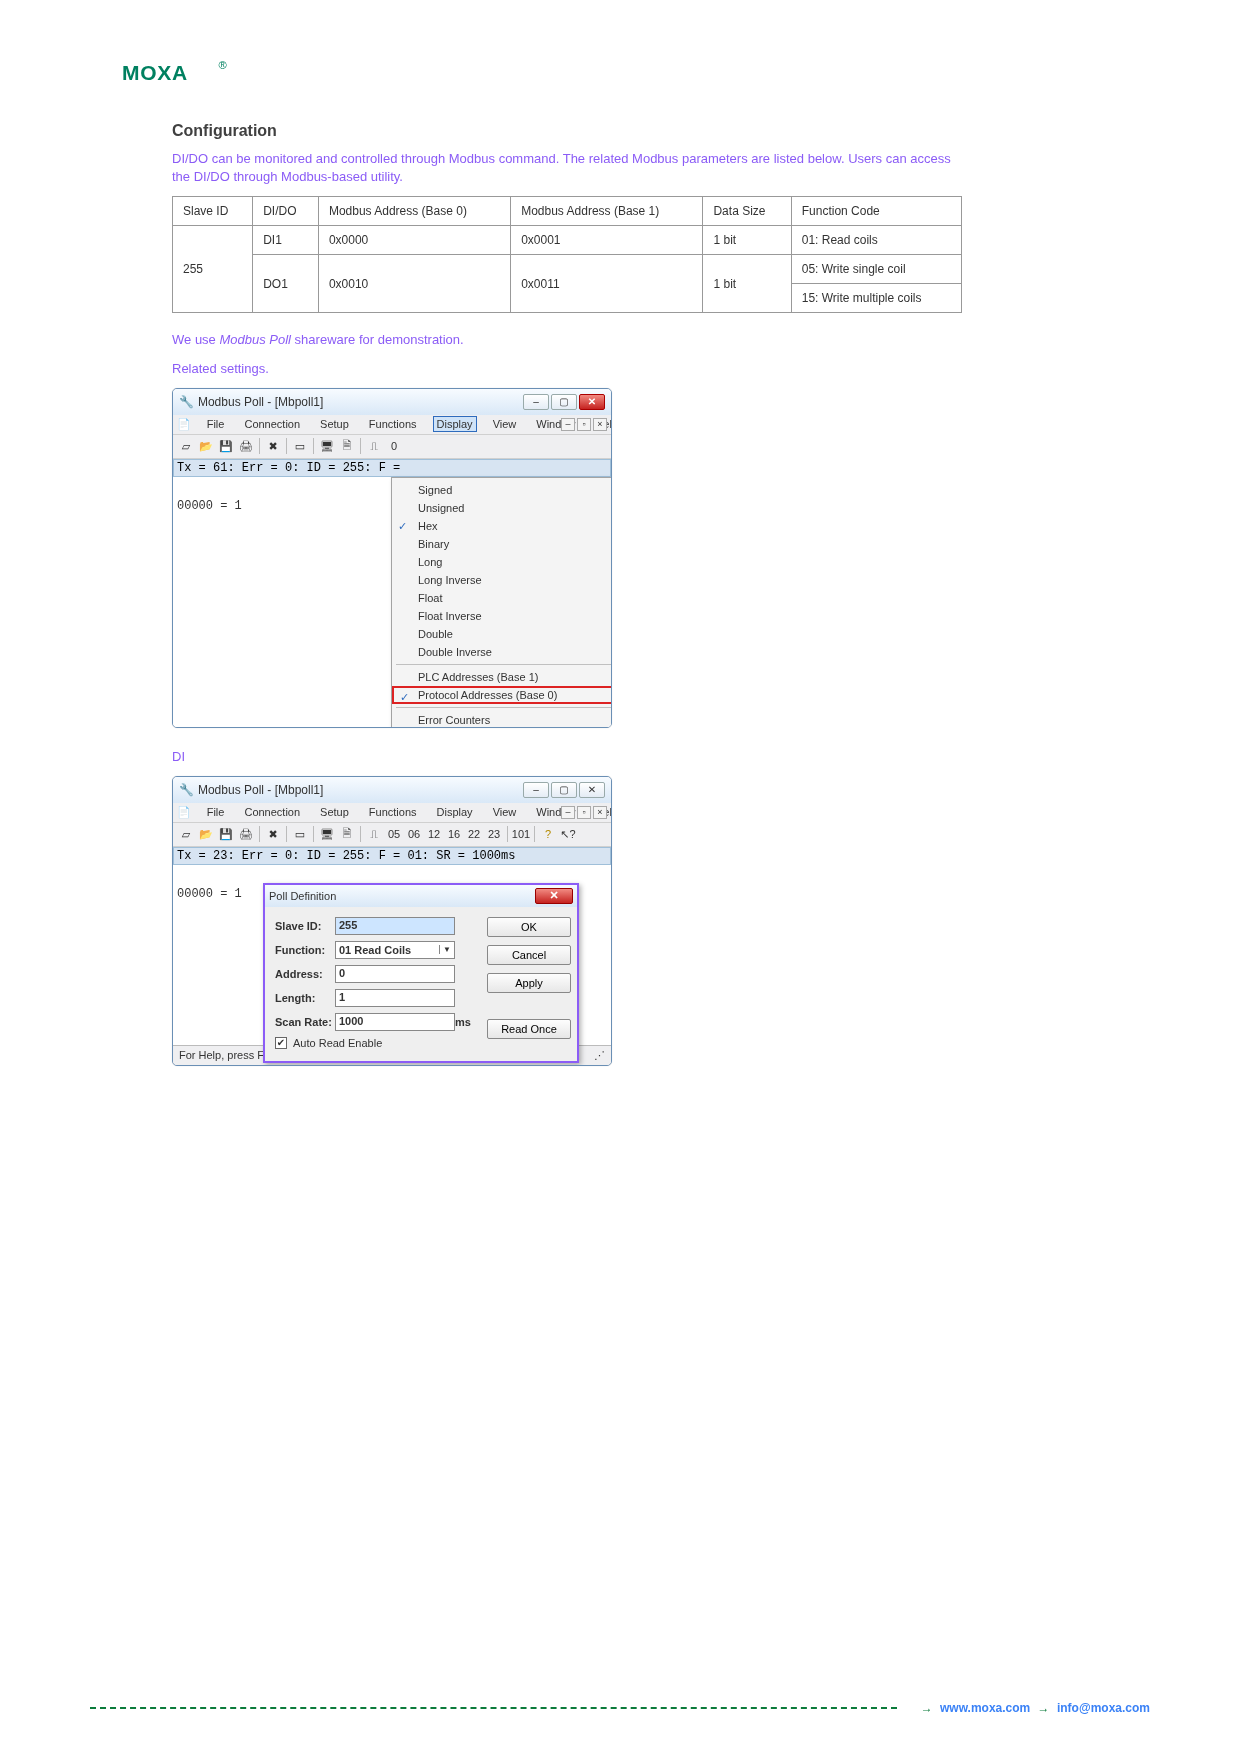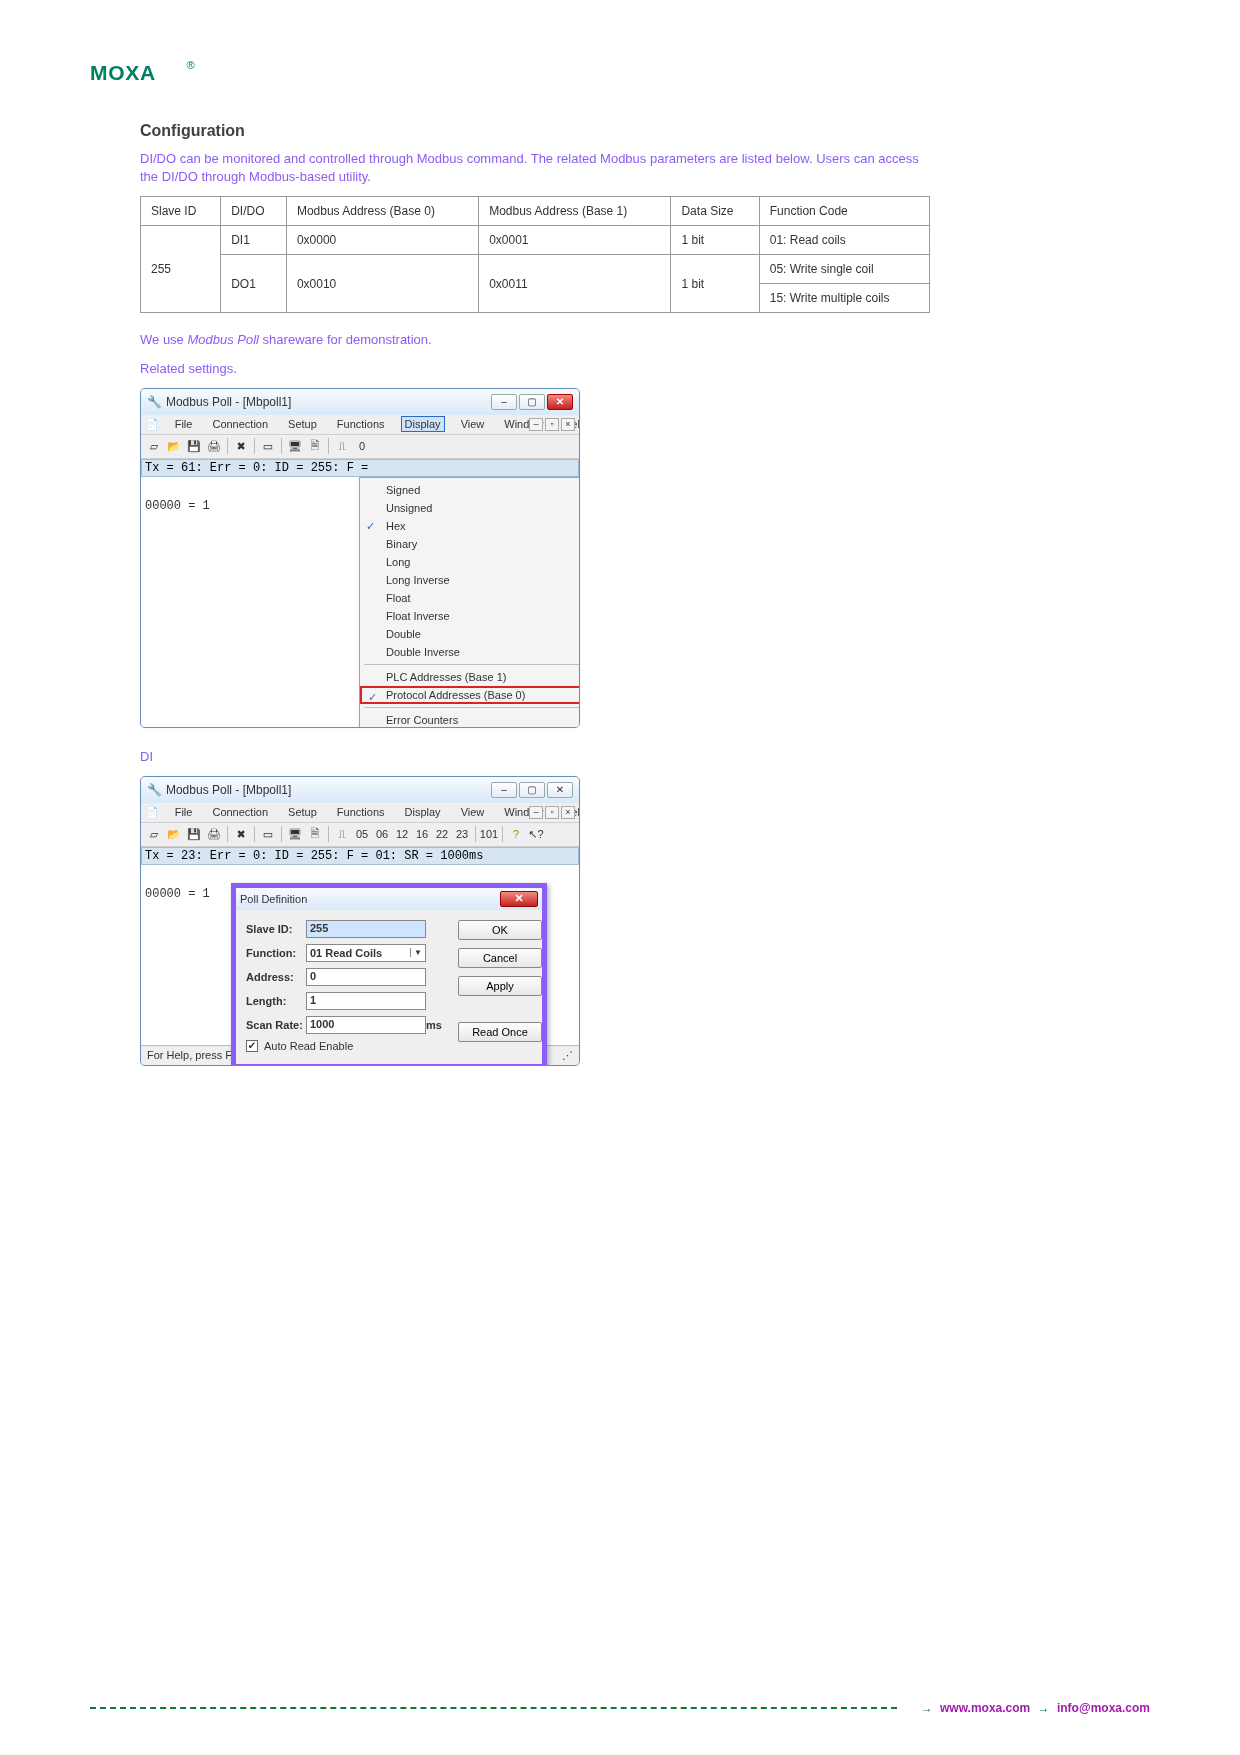--- a/index.html
+++ b/index.html
@@ -1,17 +1,17 @@
 <!DOCTYPE html>
 <html><head>
 <meta charset="utf-8">
 <style>
   * { box-sizing: border-box; margin: 0; padding: 0; }
   body { width: 1240px; height: 1755px; background: #fff; font-family: Arial, Helvetica, sans-serif; color: #333; position: relative; }
-  .page { padding: 60px 78px 30px 90px; }
+  .page { padding: 60px 78px 30px 90px; margin-left: 32px; }
   .logo { margin-bottom: 30px; }
   .logo svg { height: 28px; }
   .content { padding-left: 50px; max-width: 840px; }
   h2 { font-size: 16px; font-weight: bold; margin-bottom: 10px; color: #404040; }
   p { font-size: 13px; line-height: 1.4; margin-bottom: 10px; color: #8b5cf6; }
   table.mt { border-collapse: collapse; width: 100%; margin: 10px 0 18px 0; font-size: 12px; }
   table.mt th, table.mt td { border: 1px solid #999; padding: 7px 10px; text-align: left; vertical-align: middle; }
   table.mt th { font-weight: normal; background: #fff; }
   .italic { font-style: italic; }
 
@@ -34,40 +34,40 @@
   .statusline { background:#d7e4f2; color:#000; font-family:"Courier New",monospace; font-size:12px; padding:1px 3px; border:1px solid #9fbfd9; }
   .dropdown { position:absolute; left:218px; top:0px; width:264px; background:#f4f4f4; border:1px solid #a3a3a3; box-shadow:2px 2px 4px rgba(0,0,0,.25); font-family:Tahoma,Arial,sans-serif; font-size:11px; padding:3px 0; }
   .dd-item { padding:3px 8px 3px 26px; position:relative; display:flex; justify-content:space-between; }
   .dd-item.hl { border:2px solid #d22; padding:1px 6px 1px 24px; }
   .dd-sep { height:1px; background:#c0c0c0; margin:3px 4px; }
   .dd-check { position:absolute; left:6px; top:3px; font-size:11px; color:#2e6bbd; }
 
   
   .win2 { width:440px; }
   .client2 { height:180px; }
-  .dlg { position:absolute; left:90px; top:18px; width:316px; background:#efefef; border:5px solid #8b5cf6; box-shadow:2px 2px 5px rgba(0,0,0,.3); font-family:Tahoma,Arial,sans-serif; font-size:11px; }
+  .dlg { position:absolute; left:90px; top:18px; width:316px; background:#efefef; border:2px solid #8b5cf6; box-shadow:2px 2px 5px rgba(0,0,0,.3); font-family:Tahoma,Arial,sans-serif; font-size:11px; }
   .dlg-title { background:linear-gradient(#f7fbff,#d9e8f7); height:22px; display:flex; align-items:center; justify-content:space-between; padding:0 4px; font-size:11px; }
   .dlg-title .dclose { width:38px; height:16px; background: linear-gradient(#f28b82,#c5221f); border:1px solid #900; border-radius:2px; font-weight:bold; color:#fff; display:flex; align-items:center; justify-content:center; font-size:11px; }
   .dlg-body { padding:10px 10px 12px 10px; display:flex; gap:12px; }
   .dlg-form { display:grid; grid-template-columns:60px 120px 20px; row-gap:6px; align-items:center; font-size:11px;font-weight:bold; }
   .dlg-form label { text-align:left; }
   .dlg-form .inp { height:18px; border:1px solid #888; background:#fff; padding:1px 3px; font-size:11px; width:120px; }
   .dlg-form .sel { height:18px; border:1px solid #888; background:#fff; padding:1px 3px; font-size:11px; width:120px; display:flex; align-items:center; justify-content:space-between; }
   .dlg-form .sel .arr { font-size:8px; border-left:1px solid #888; padding-left:3px; }
   .dlg-btns { display:flex; flex-direction:column; gap:8px; }
   .dlg-btns button { width:84px; height:20px; background:linear-gradient(#fdfdfd,#e7e7e7); border:1px solid #888; border-radius:2px; font-size:11px; }
   .dlg-check { margin-top:6px; display:flex; align-items:center; gap:6px; }
   .dlg-check .cb { width:12px; height:12px; border:1px solid #666; background:#fff; display:flex; align-items:center; justify-content:center; font-size:10px; }
   .statusbar { background:#efeff1; border-top:1px solid #bbb; font-size:11px; padding:3px 6px; display:flex; justify-content:space-between; }
 
   .footer { position:absolute; bottom:40px; left:90px; right:90px; display:flex; align-items:center; font-size:12px; }
   .footer .dashes { flex:1; border-bottom:2px dashed #0b7b3b; height:1px; margin-right:20px; }
   .footer .links { color:#0b7b3b; font-weight:bold; }
   .footer .arrow { color:#0b7b3b; font-weight:bold; margin:0 4px; }
-  .footer .blue { color:#a21caf; }
+  .footer .blue { color:#3b82f6; }
 </style>
 </head>
 <body>
 
 <div class="page">
   <div class="logo">
     <svg viewBox="0 0 200 34" width="140">
       <text x="0" y="26" font-family="Arial Black, Arial" font-weight="900" font-size="30" fill="#008060" letter-spacing="1">MOXA</text>
       <text x="138" y="10" font-size="16" fill="#008060">®</text>
     </svg>

